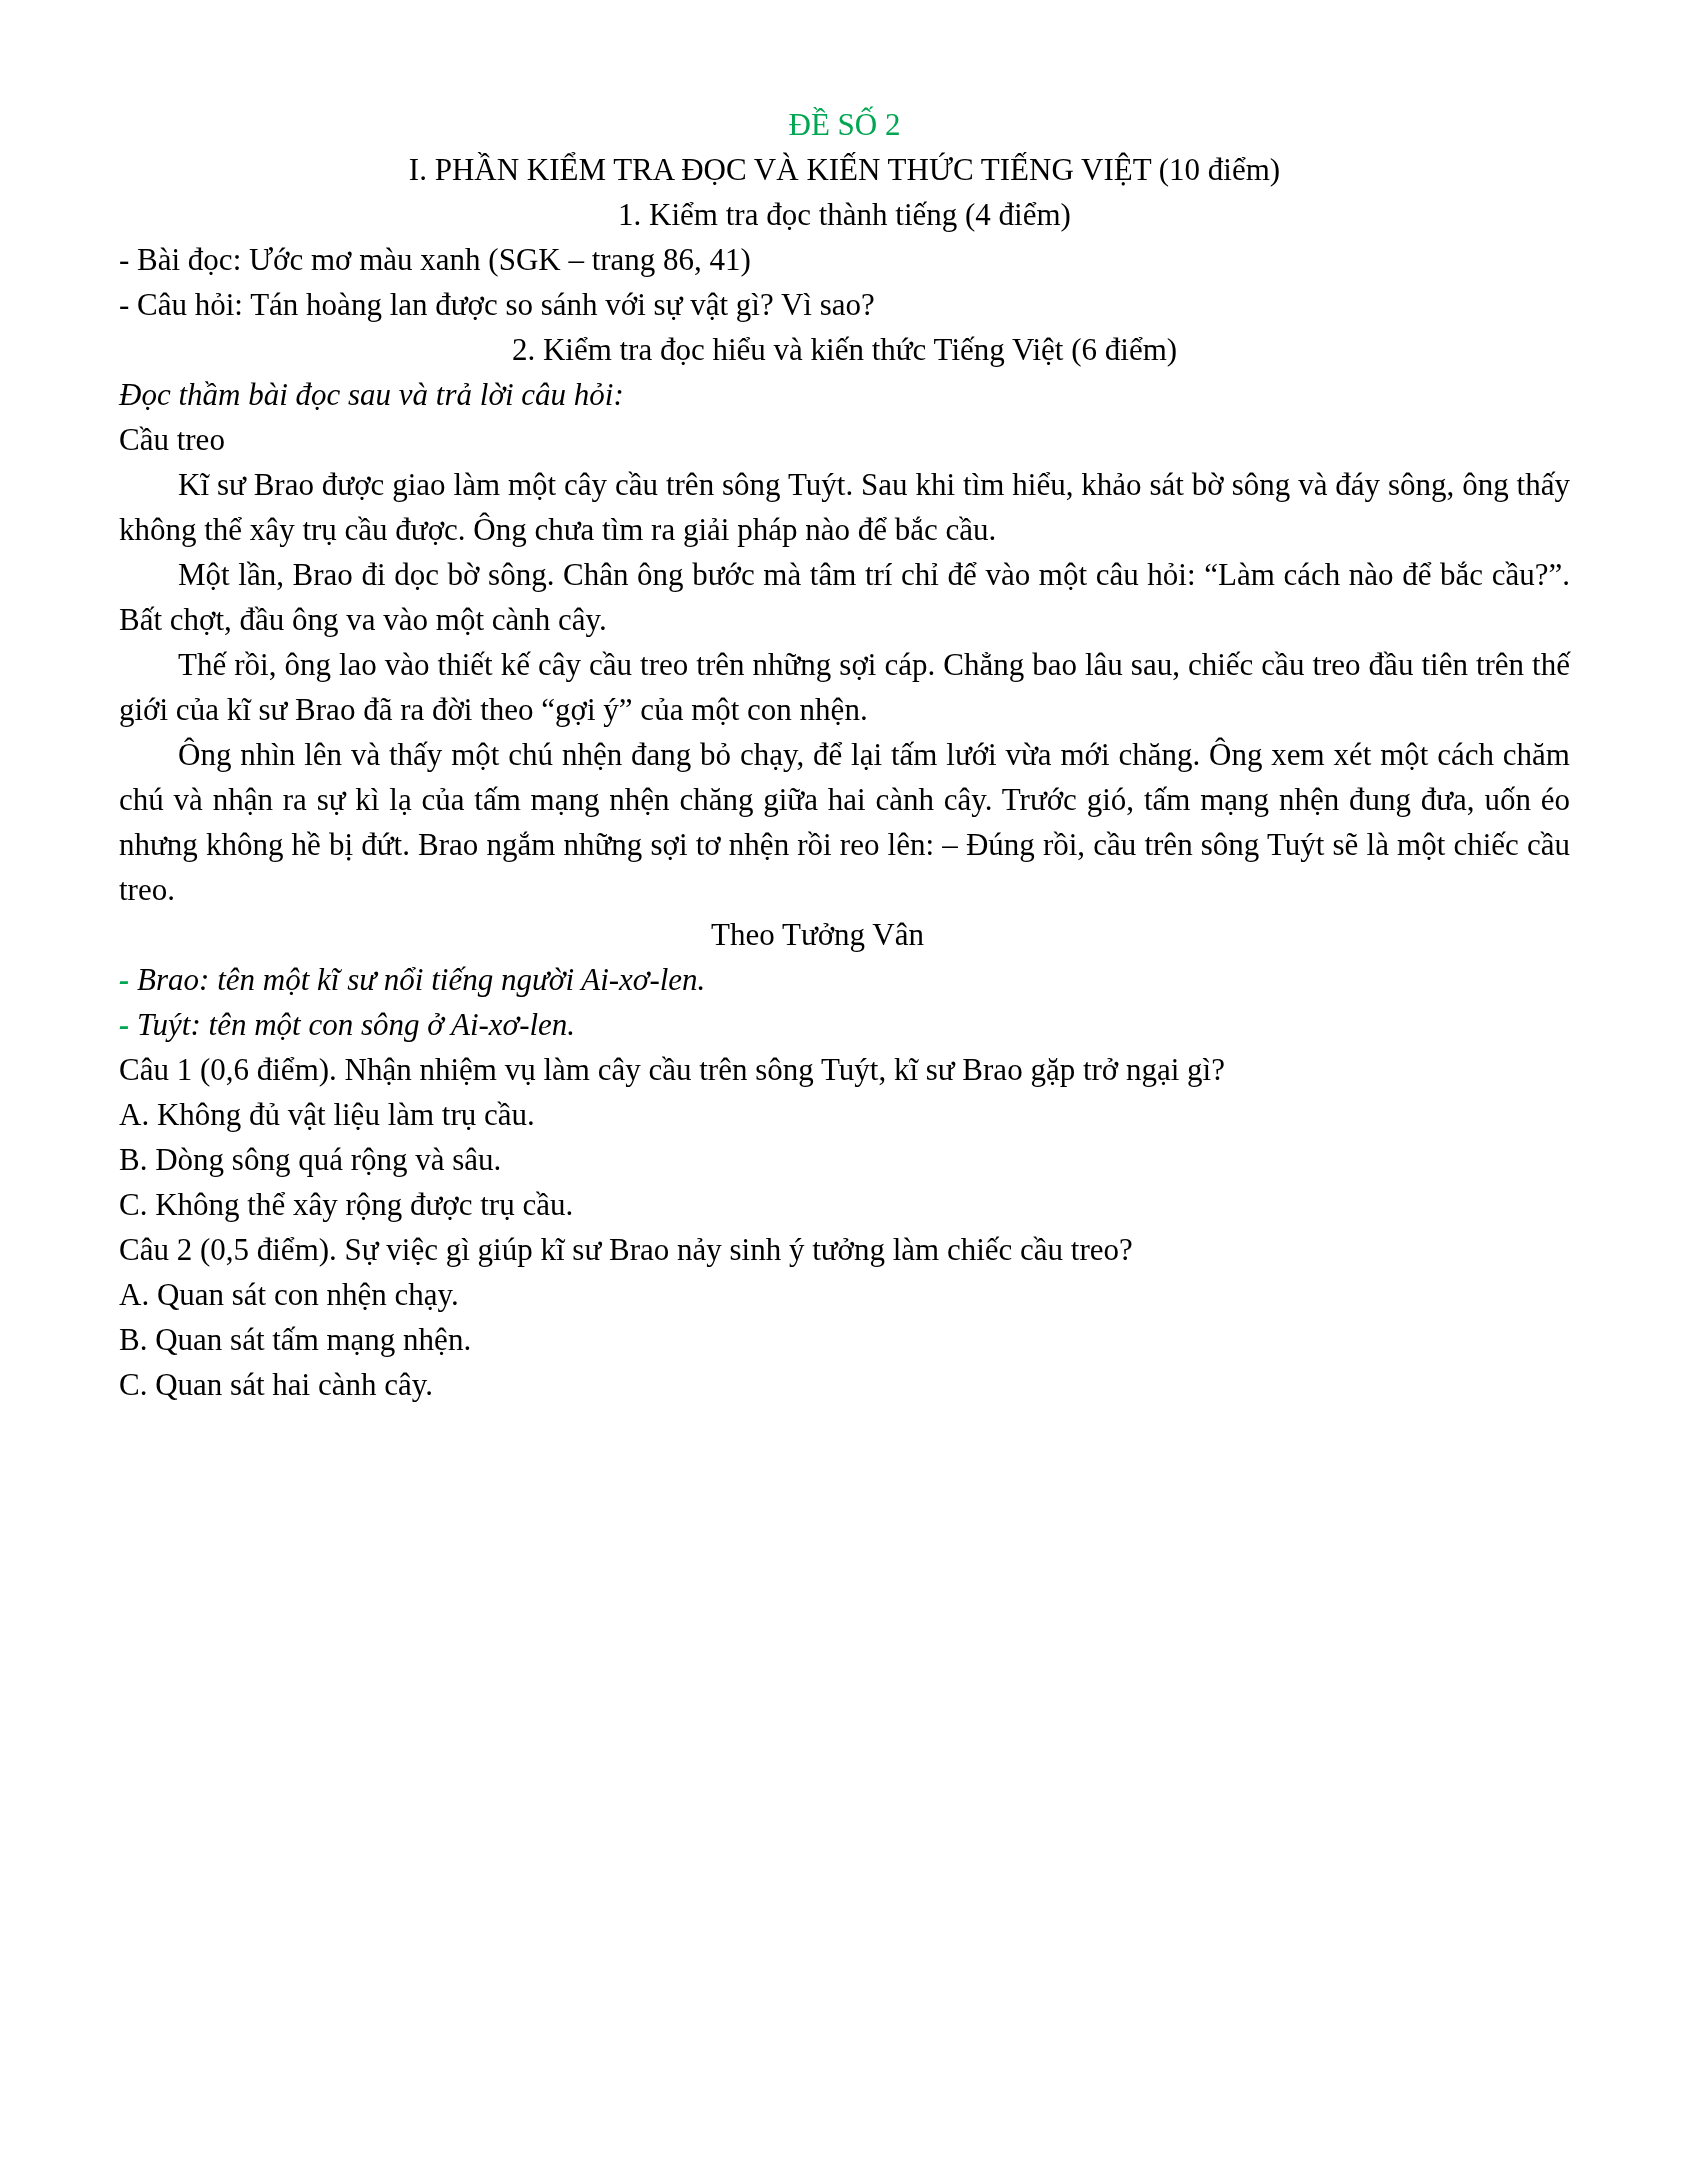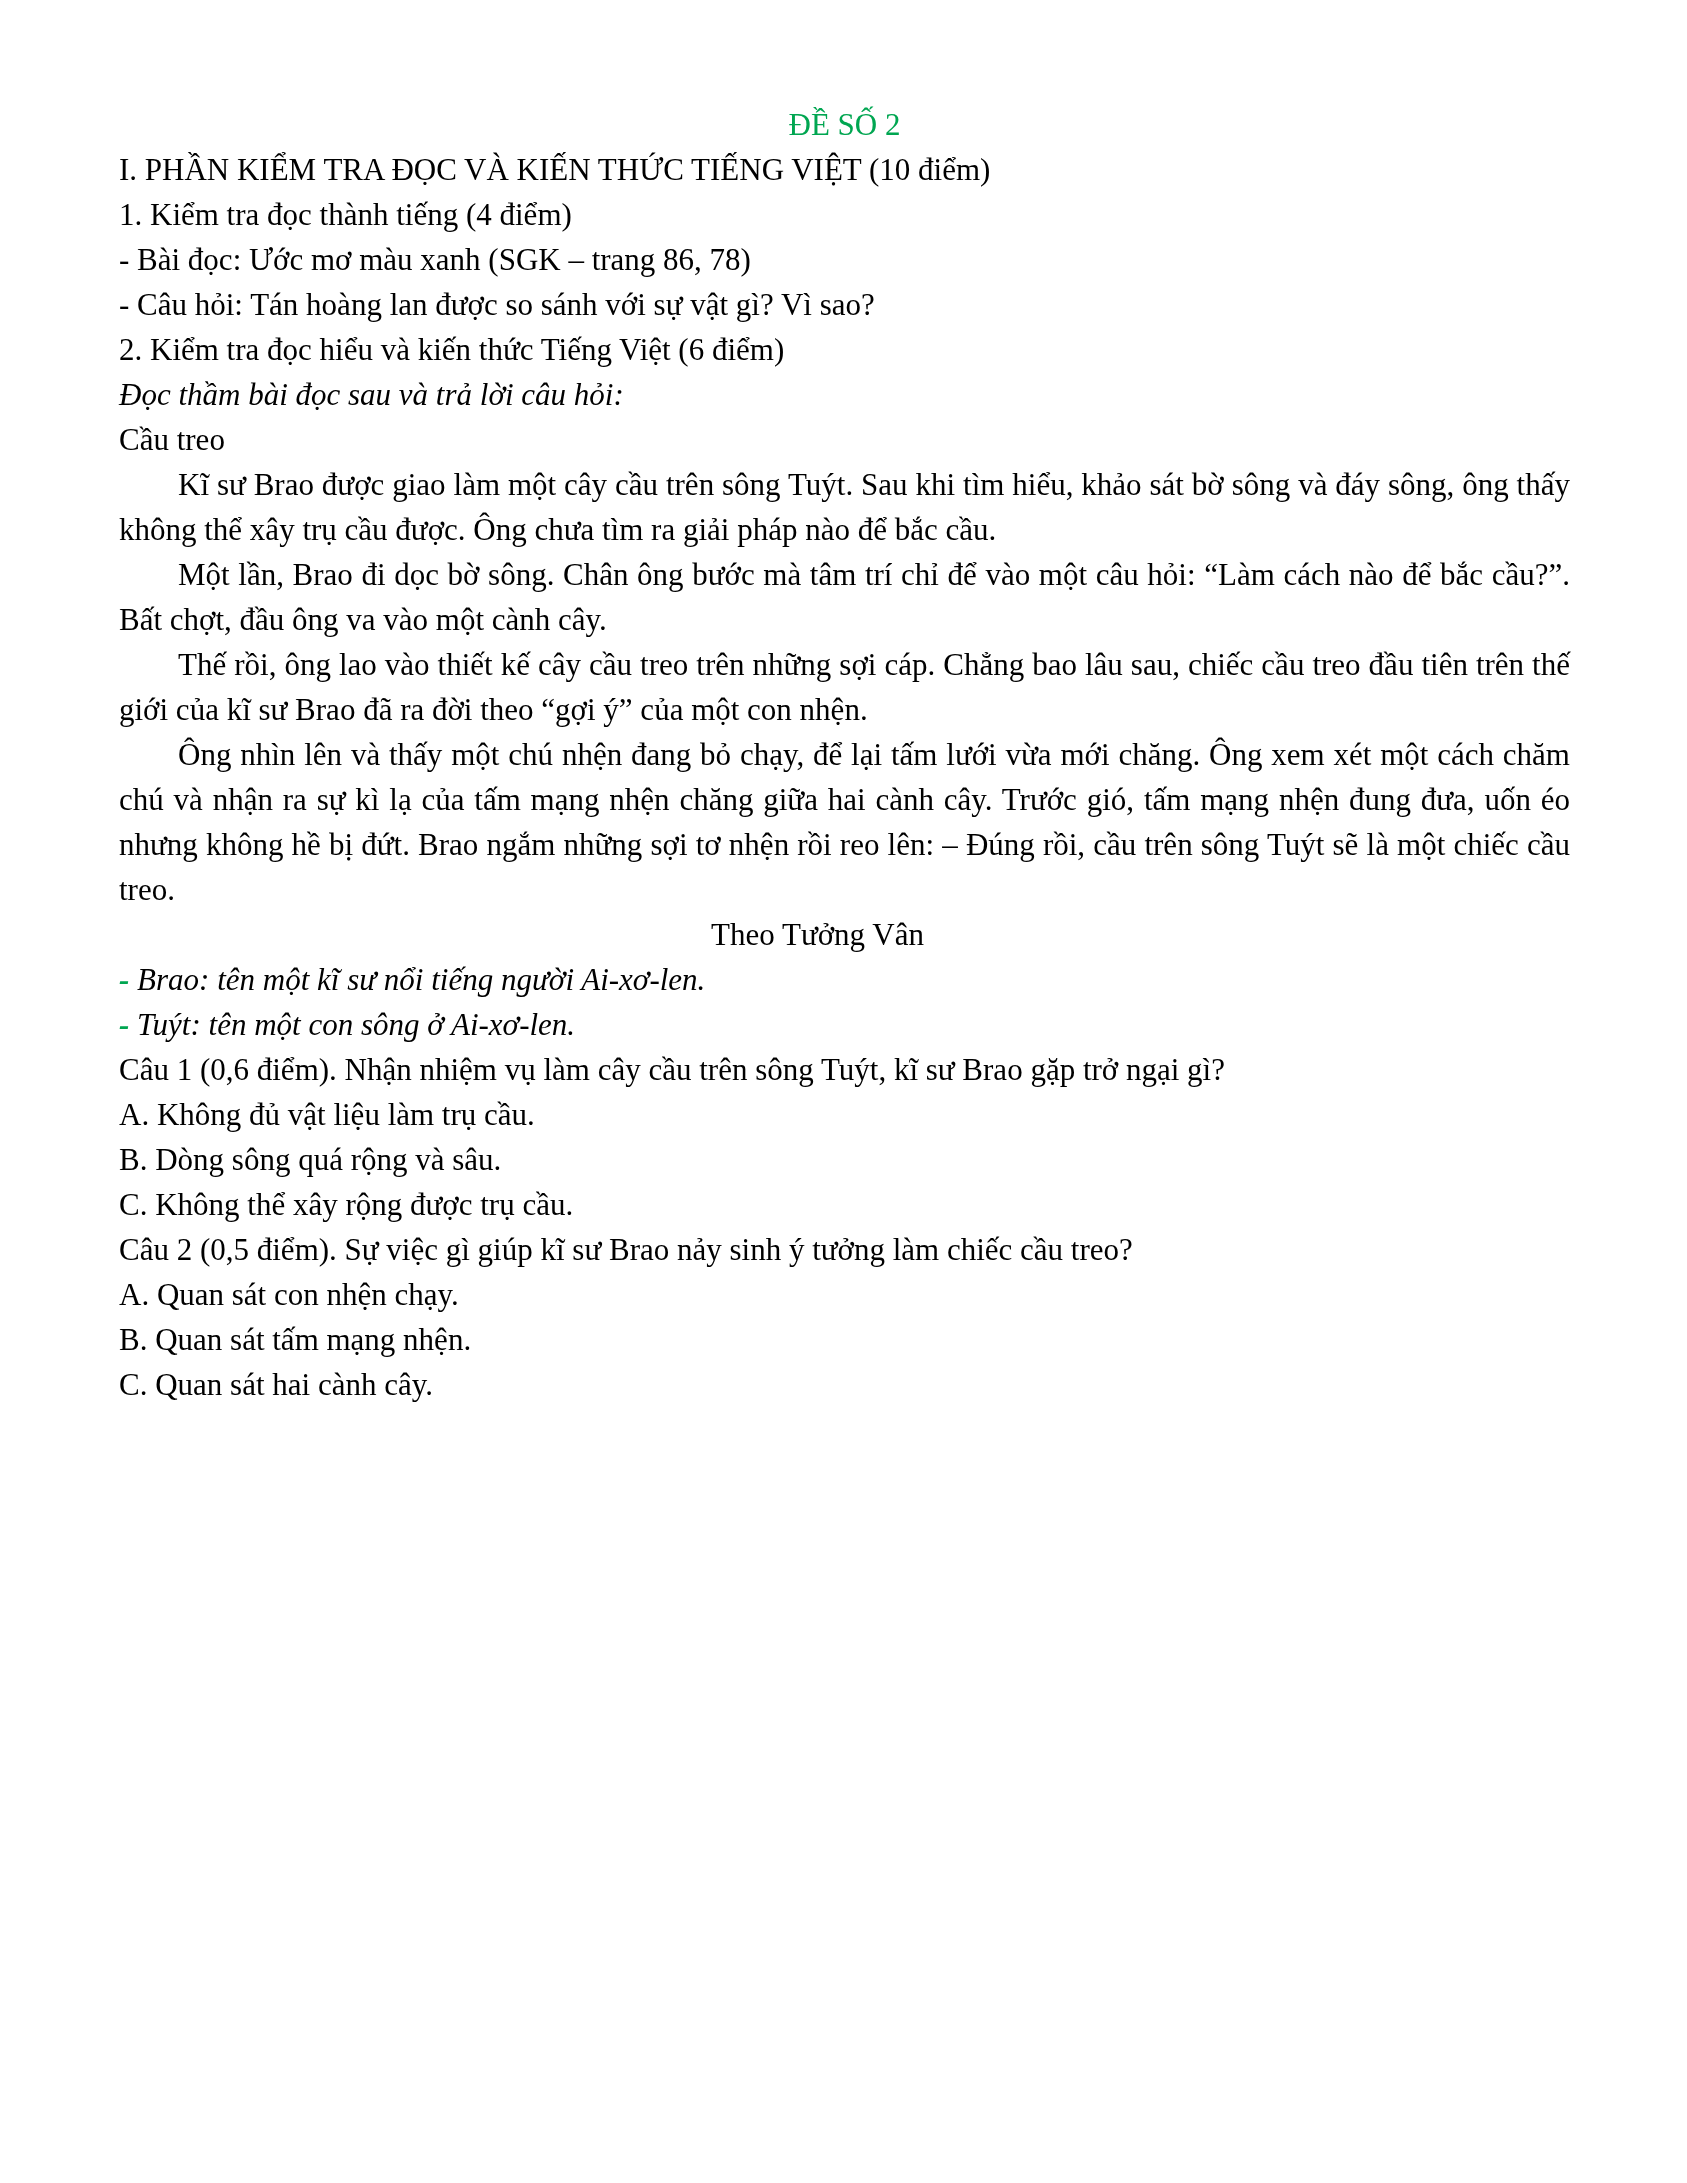--- a/index.html
+++ b/index.html
@@ -25,21 +25,21 @@
     font-size: 31px;
     line-height: 45px;
     font-weight: normal;
   }
   .doc-title {
     text-align: center;
     font-weight: bold;
     color: #00A651;
     font-size: 32px;
   }
-  .bold { font-weight: bold; }
+  .bold { font-weight: bold; text-align: center; }
   .bolditalic { font-weight: bold; font-style: italic; }
   .story-title {
     text-align: left;
     font-weight: bold;
     font-size: 32px;
   }
   .story {
     text-align: justify;
     text-indent: 59px;
   }
@@ -61,21 +61,21 @@
 </style>
 </head>
 <body>
 
 <div class="page">
 
   <h1 class="doc-title">ĐỀ SỐ 2</h1>
 
   <p class="bold">I. PHẦN KIỂM TRA ĐỌC VÀ KIẾN THỨC TIẾNG VIỆT (10 điểm)</p>
   <p class="bold">1. Kiểm tra đọc thành tiếng (4 điểm)</p>
-  <p>- Bài đọc: Ước mơ màu xanh (SGK – trang 86, 78)</p>
+  <p>- Bài đọc: Ước mơ màu xanh (SGK – trang 86, 41)</p>
   <p>- Câu hỏi: Tán hoàng lan được so sánh với sự vật gì? Vì sao?</p>
   <p class="bold">2. Kiểm tra đọc hiểu và kiến thức Tiếng Việt (6 điểm)</p>
   <p class="bolditalic">Đọc thầm bài đọc sau và trả lời câu hỏi:</p>
 
   <h2 class="story-title">Cầu treo</h2>
 
   <p class="story">Kĩ sư Brao được giao làm một cây cầu trên sông Tuýt. Sau khi tìm hiểu, khảo sát bờ sông và đáy sông, ông thấy không thể xây trụ cầu được. Ông chưa tìm ra giải pháp nào để bắc cầu.</p>
   <p class="story">Một lần, Brao đi dọc bờ sông. Chân ông bước mà tâm trí chỉ để vào một câu hỏi: “Làm cách nào để bắc cầu?”. Bất chợt, đầu ông va vào một cành cây.</p>
   <p class="story">Thế rồi, ông lao vào thiết kế cây cầu treo trên những sợi cáp. Chẳng bao lâu sau, chiếc cầu treo đầu tiên trên thế giới của kĩ sư Brao đã ra đời theo “gợi ý” của một con nhện.</p>
   <p class="story">Ông nhìn lên và thấy một chú nhện đang bỏ chạy, để lại tấm lưới vừa mới chăng. Ông xem xét một cách chăm chú và nhận ra sự kì lạ của tấm mạng nhện chăng giữa hai cành cây. Trước gió, tấm mạng nhện đung đưa, uốn éo nhưng không hề bị đứt. Brao ngắm những sợi tơ nhện rồi reo lên: – Đúng rồi, cầu trên sông Tuýt sẽ là một chiếc cầu treo.</p>

